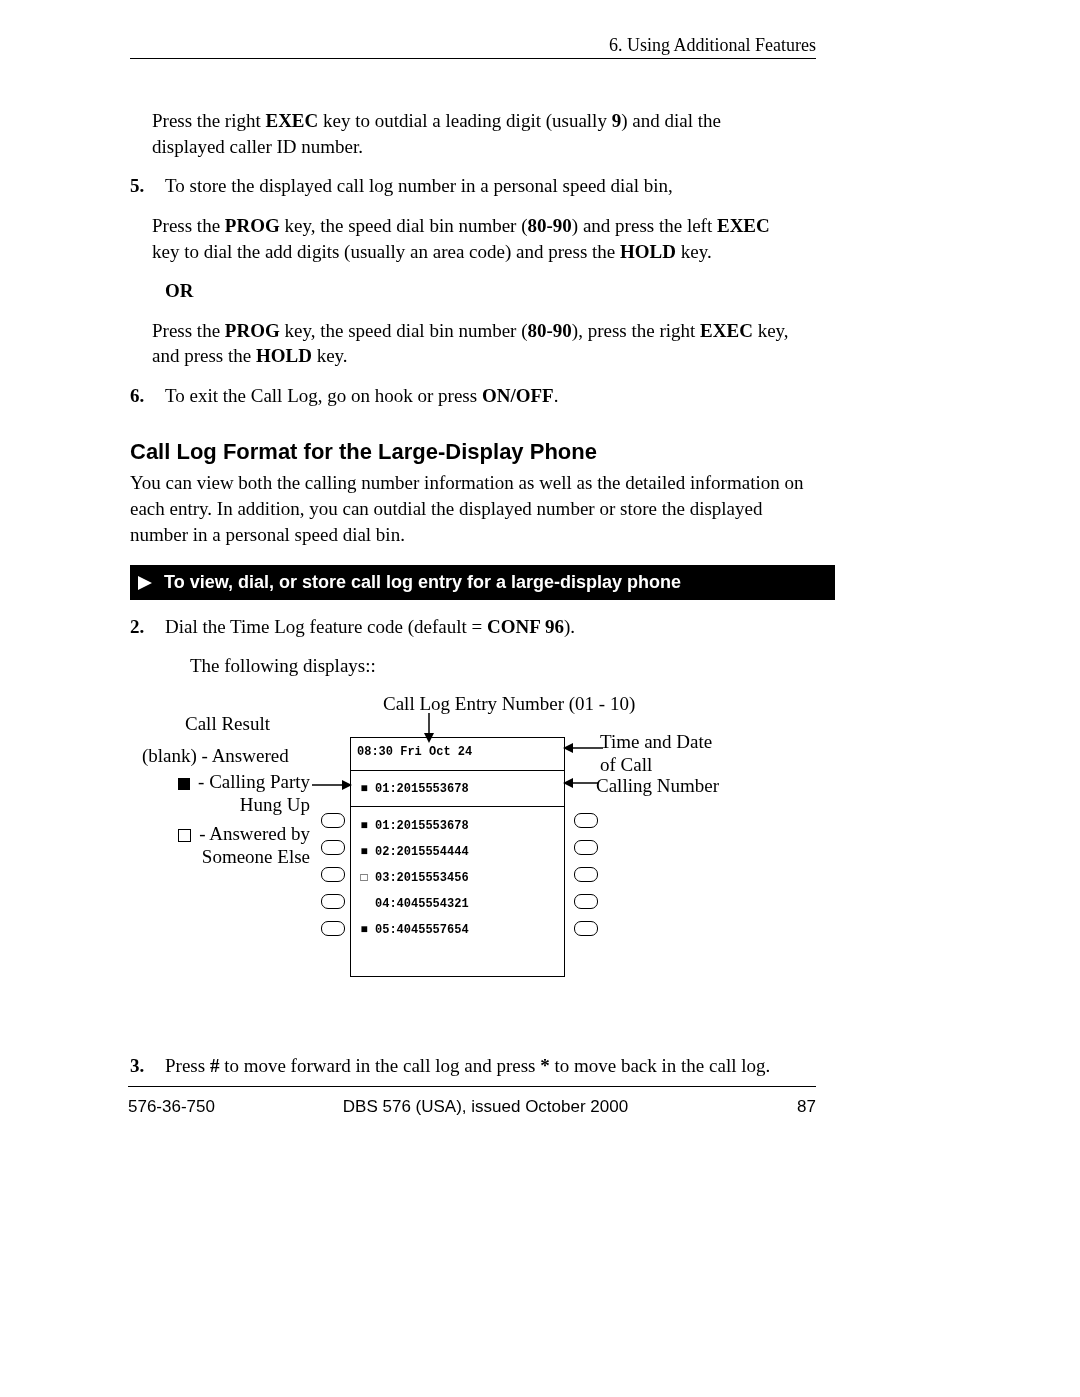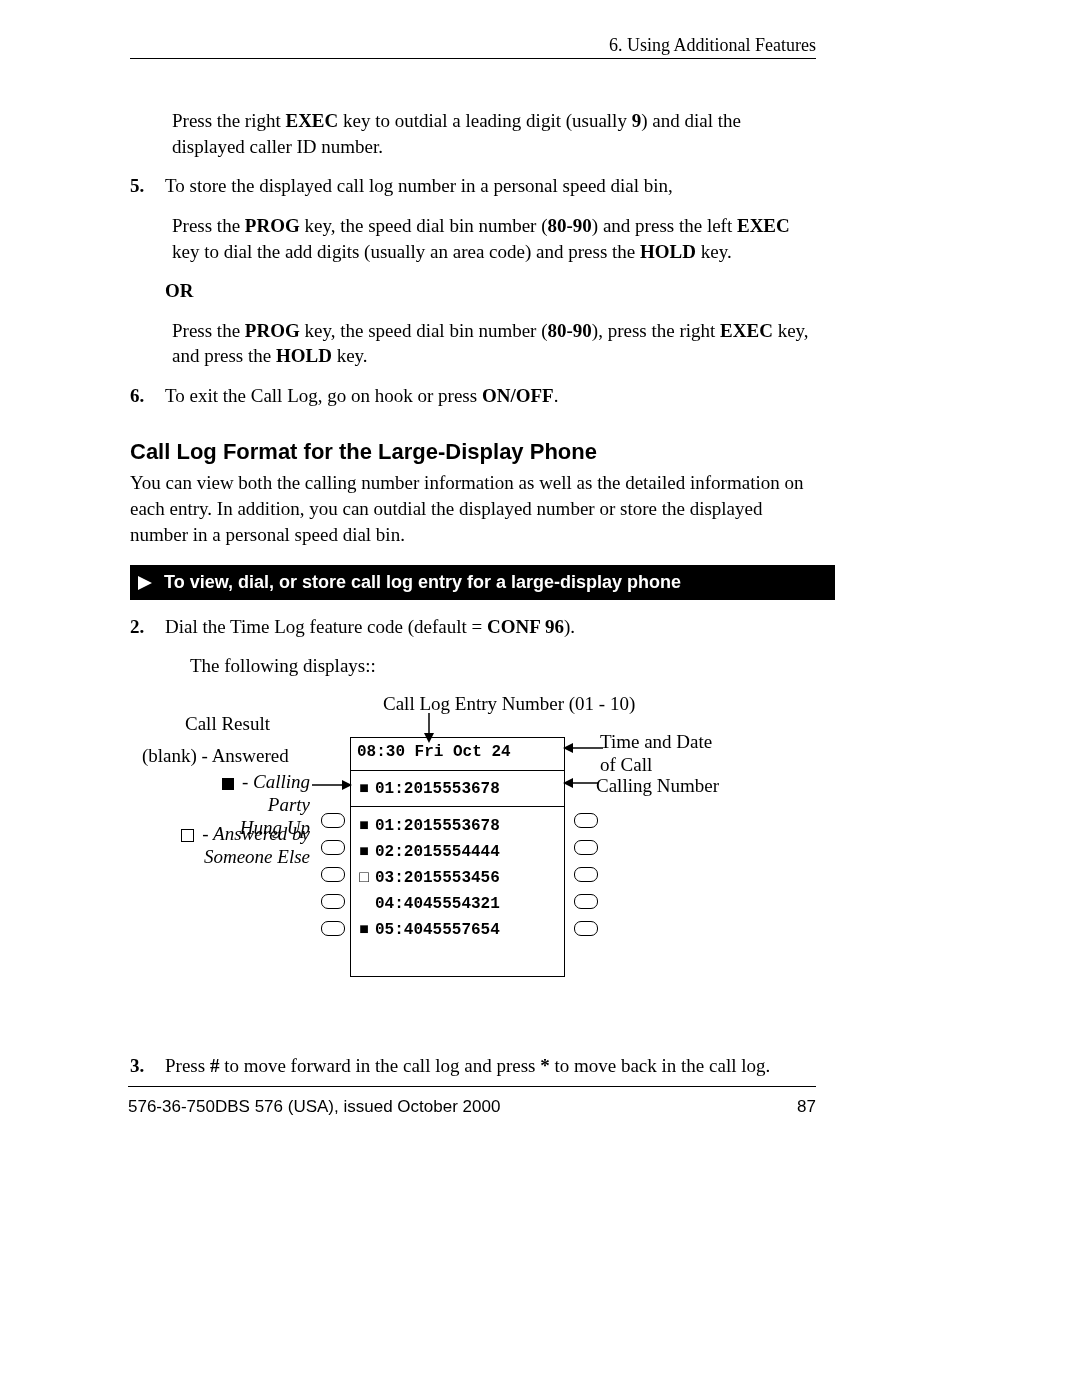--- a/index.html
+++ b/index.html
@@ -48,21 +48,21 @@
     width: 35px;
     font-weight: bold;
     vertical-align: top;
   }
   .list-body {
     display: inline-block;
     vertical-align: top;
     width: 645px;
   }
   .inner-para {
-    margin-left: 42px;
+    margin-left: 22px;
     width: 645px;
   }
   .or-label {
     margin: 14px 0 14px 35px;
     font-weight: bold;
   }
   .section-heading {
     font-family: Arial, Helvetica, sans-serif;
     font-weight: bold;
     font-size: 22px;
@@ -90,21 +90,21 @@
   .lcd {
     position: absolute;
     left: 220px;
     top: 44px;
     width: 215px;
     height: 240px;
     border: 1.5px solid #000;
     box-sizing: border-box;
     font-family: "Courier New", monospace;
     font-weight: bold;
-    font-size: 16px;
+    font-size: 12px;
     line-height: 1;
   }
   .lcd-row {
     display: flex;
     align-items: center;
     height: 25px;
     padding-left: 6px;
   }
   .lcd-row.top { height: 28px; align-items: center; }
   .lcd-hr {
@@ -125,40 +125,40 @@
   .pill-col-left { left: 191px; }
   .pill-col-right { left: 444px; }
   .label {
     position: absolute;
     font-family: "Times New Roman", Times, serif;
     font-size: 19px;
     line-height: 1.2;
     text-align: left;
   }
   .label.center { text-align: left; margin-left: 48px; }
-  .label.right  { text-align: right; font-style: italic; }
+  .label.right  { text-align: right; }
   .arrow-line { position: absolute; }
   .footer-line {
     position: absolute;
     left: 128px;
     right: 264px;
     top: 1086px;
     border-top: 1.5px solid #000;
   }
   .footer {
     position: absolute;
     top: 1096px;
     left: 128px;
     right: 264px;
     font-family: Arial, Helvetica, sans-serif;
     font-size: 17px;
     display: flex;
   }
   .footer .left  { flex: 0 0 auto; }
-  .footer .mid   { flex: 1 1 auto; }
+  .footer .mid   { flex: 1 1 auto; text-align: center; }
   .footer .right { flex: 0 0 auto; width: 60px; text-align: right; }
 </style>
 </head>
 <body>
 
 <div class="page">
   <div class="header-text">6. Using Additional Features</div>
   <div class="header-line"></div>
 
   <div class="content">

